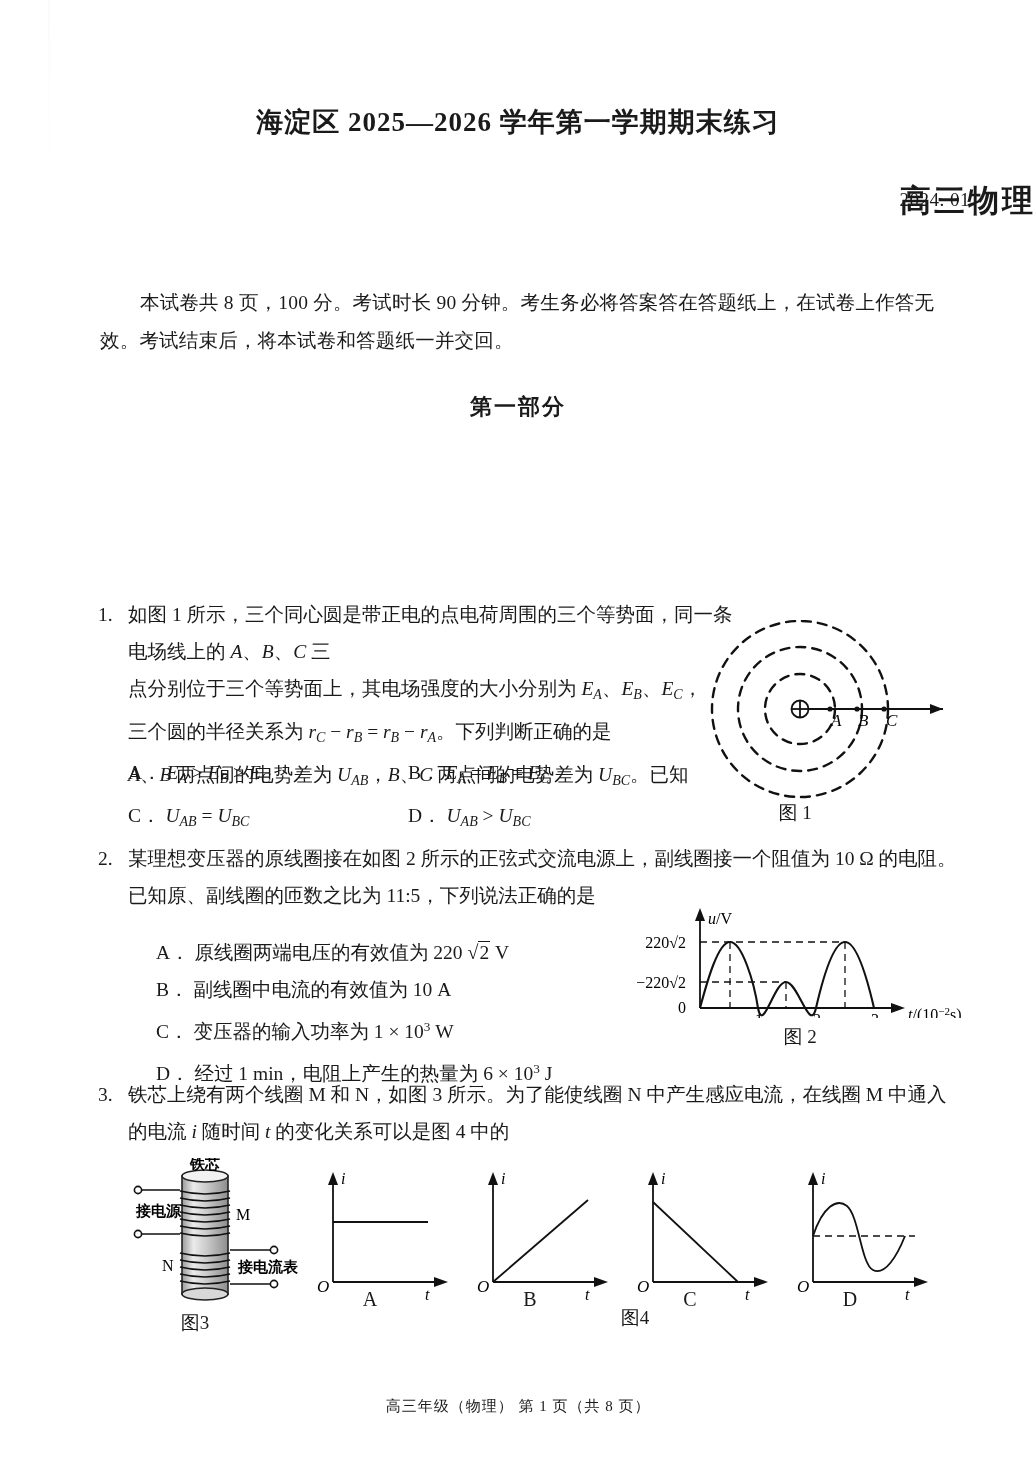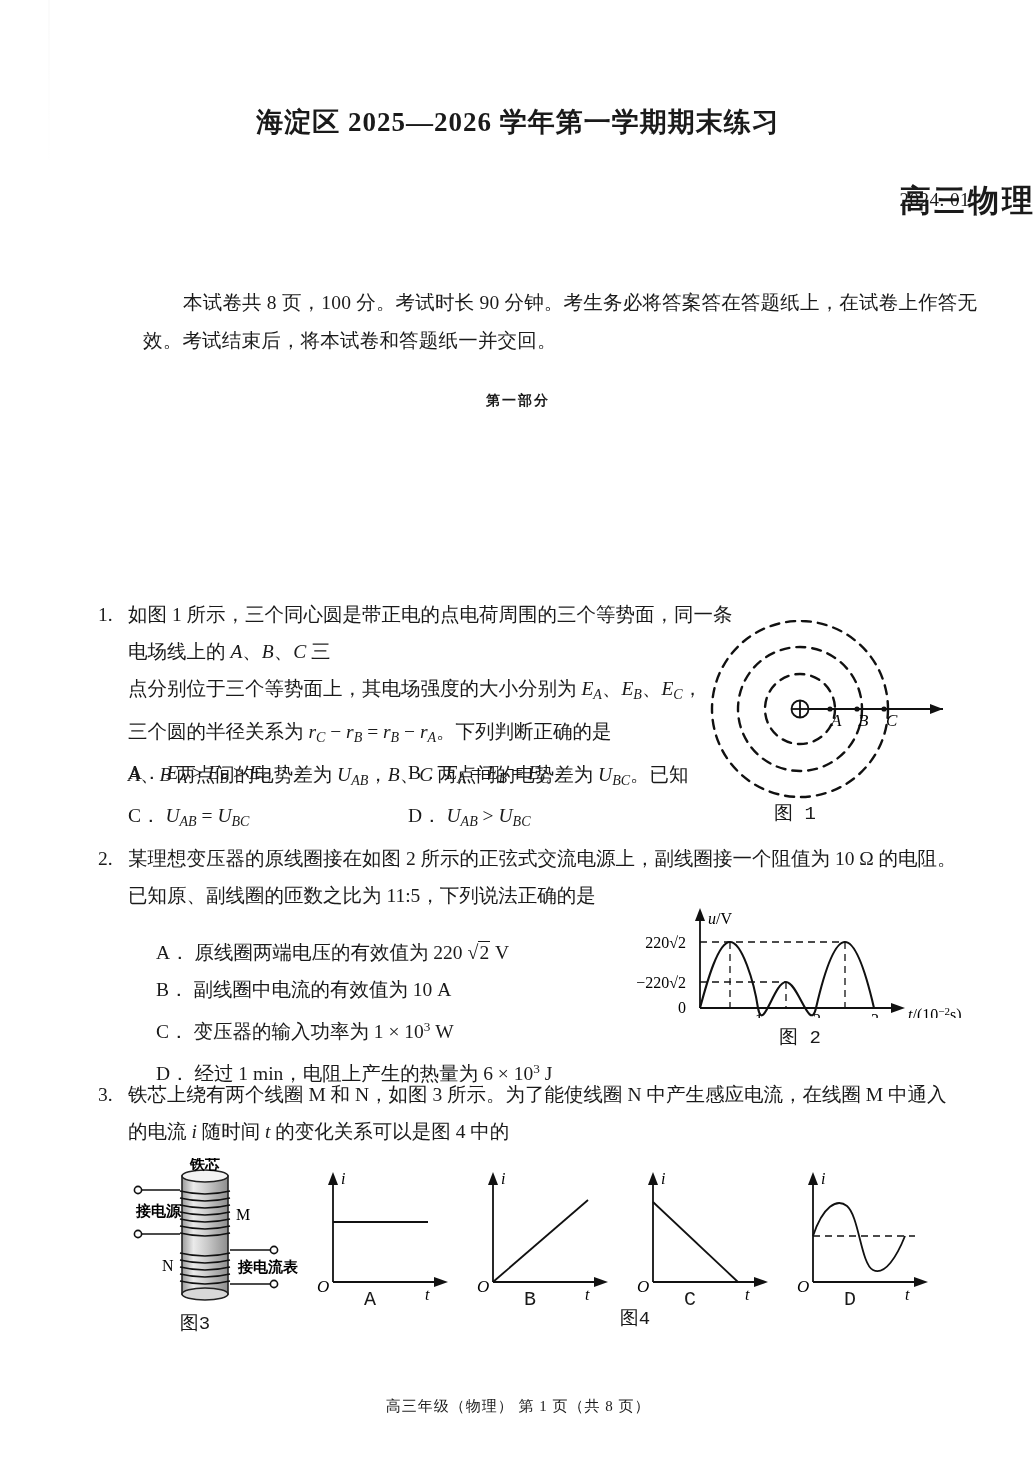--- a/index.html
+++ b/index.html
@@ -62,32 +62,31 @@
     font-size: 19.5px;
     line-height: 38px;
     letter-spacing: 0.2px;
   }
   .section-heading {
     position: absolute;
     top: 392px;
     left: 0;
     width: 1036px;
     text-align: center;
-    font-size: 14px;
+    font-size: 22px;
     font-weight: bold;
     letter-spacing: 2px;
   }
 
   
   #instructions {
     top: 284px;
     left: 100px;
     width: 852px;
     text-indent: 40px;
-    margin-left: 43px;
   }
   #part-one-desc {
     top: 472px;
     left: 100px;
     width: 852px;
     text-indent: 40px;
     font-weight: bold;
   }
 
   
@@ -135,21 +134,20 @@
   }
 
   
   .fig {
     position: absolute;
   }
   .fig-cap {
     position: absolute;
     font-size: 19px;
     text-align: center;
-    font-family: Liberation Mono, monospace;
   }
 
   
   .footer {
     position: absolute;
     bottom: 54px;
     left: 0;
     width: 1036px;
     text-align: center;
     font-size: 15px;

